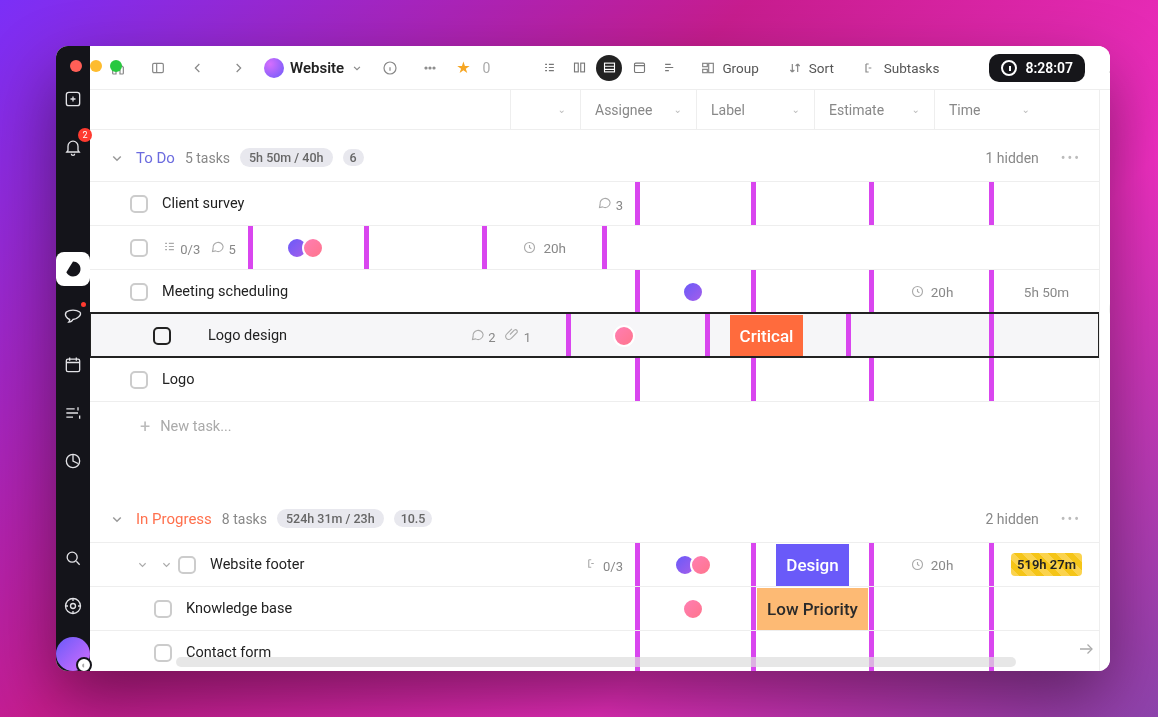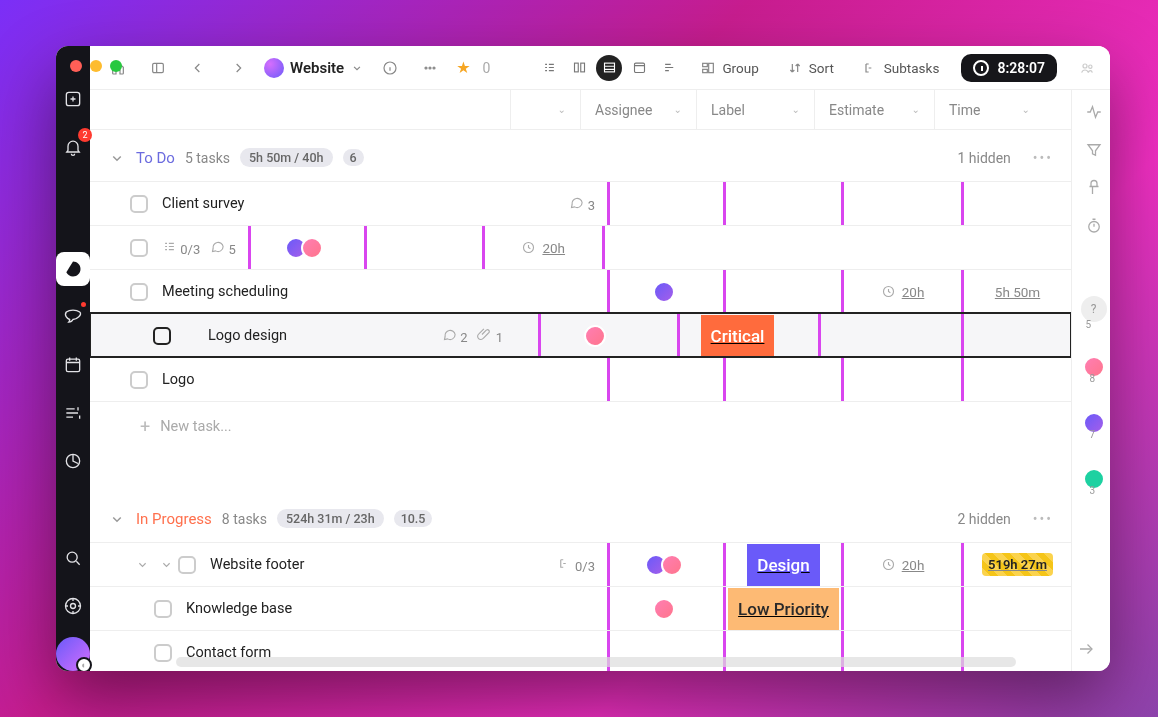--- a/index.html
+++ b/index.html
@@ -48,21 +48,21 @@
   .tb-btn { display:flex; align-items:center; gap:6px; padding:4px 6px; border-radius:6px; cursor:pointer; font-size:13.5px; }
   .tb-btn svg{width:16px;height:16px;stroke:#888;fill:none;stroke-width:1.8;}
   .project-chip { display:flex; align-items:center; gap:6px; font-weight:600; font-size:15px; color:#222; }
   .project-chip .pava{width:20px;height:20px;border-radius:50%;background:radial-gradient(circle at 30% 30%, #d66efd, #6a5af9);}
   .star { color:#f6a623; font-size:16px; }
   .view-pills { display:flex; align-items:center; gap:4px; background:#fff; }
   .vpill{width:26px;height:26px;border-radius:13px;display:flex;align-items:center;justify-content:center;cursor:pointer;}
   .vpill svg{width:15px;height:15px;stroke:#777;stroke-width:1.8;fill:none;}
   .vpill.active{background:#222;} .vpill.active svg{stroke:#fff;}
   .toolbar .right-group{margin-left:auto;display:flex;align-items:center;gap:16px;}
-  .timer{background:#16161a;color:#fff;padding:6px 12px;border-radius:10px;display:flex;align-items:center;gap:8px;font-weight:600;font-size:14px;}
+  .timer{background:#16161a;color:#fff;padding:6px 12px;border-radius:10px;display:flex;align-items:center;gap:8px;font-weight:600;font-size:14px;margin-left:28px;}
   .timer .tdot{width:16px;height:16px;border-radius:50%;border:2px solid #fff;position:relative;}
   .timer .tdot::after{content:"";position:absolute;top:4px;left:6px;width:2px;height:5px;background:#fff;}
 
   
   .filters{height:40px;display:flex;align-items:center;border-bottom:1px solid #eee;padding-left:420px;color:#888;font-size:14px;}
   .fcell{display:flex;align-items:center;justify-content:space-between;padding:0 14px;border-left:1px solid #eee;height:100%;cursor:pointer;}
   .fc-caret{font-size:10px;margin-left:auto;color:#bbb;}
   .fc-w-task{width:70px;} .fc-assignee{width:116px;} .fc-label{width:118px;} .fc-est{width:120px;} .fc-time{width:110px;}
 
   
@@ -85,21 +85,21 @@
   .task-row{
     display:flex;align-items:center;height:44px;border-top:1px solid #eee;
     padding-left:40px;
   }
   .task-row.selected{outline:2px solid #222;outline-offset:-1px;background:#f6f6f8;gap:23px;}
   .task-row .caret{width:24px;display:flex;justify-content:center;cursor:pointer;color:#aaa;}
   .task-row .chk{width:18px;height:18px;border:2px solid #ccc;border-radius:5px;margin-right:14px;cursor:pointer;}
   .task-row.selected .chk{border-color:#222;border-width:2.2px;}
   .task-row .title{flex:1;font-size:14.5px;color:#222;}
   .task-row .meta{display:flex;align-items:center;gap:10px;color:#888;font-size:13px;margin-right:12px;}
-  .task-row .cell{border-left:3px solid #d946ef;height:100%;display:flex;align-items:center;justify-content:center;text-decoration:underline;}
+  .task-row .cell{border-left:5px solid #d946ef;height:100%;display:flex;align-items:center;justify-content:center;}
   .cell.assignee{width:116px;gap:-4px;} .cell.label{width:118px;} .cell.est{width:120px;color:#888;font-size:13.5px;gap:6px;} .cell.time{width:110px;color:#888;font-size:13.5px;}
   .ava{width:22px;height:22px;border-radius:50%;border:2px solid #fff;}
   .ava.purple{background:linear-gradient(135deg,#6a5af9,#a55eea);} .ava.pink{background:linear-gradient(135deg,#ff7eb3,#ff758c);}
   .teal{background:#1dd1a1;}
   .label-pill{padding:11px 10px;border-radius:0;color:#fff;font-size:17px;font-weight:500;}
   .newtask{display:flex;align-items:center;gap:10px;padding:14px 0 14px 50px;color:#aaa;font-size:14.5px;cursor:pointer;border-top:1px solid #eee;}
   .newtask .plus{font-size:18px;color:#bbb;}
   .time-over{background:repeating-linear-gradient(45deg,#fbd34d,#fbd34d 6px,#f5c518 6px,#f5c518 12px);color:#222;padding:4px 6px;border-radius:4px;font-weight:600;font-size:13px;}
 
   .subrow{padding-left:64px;} 

